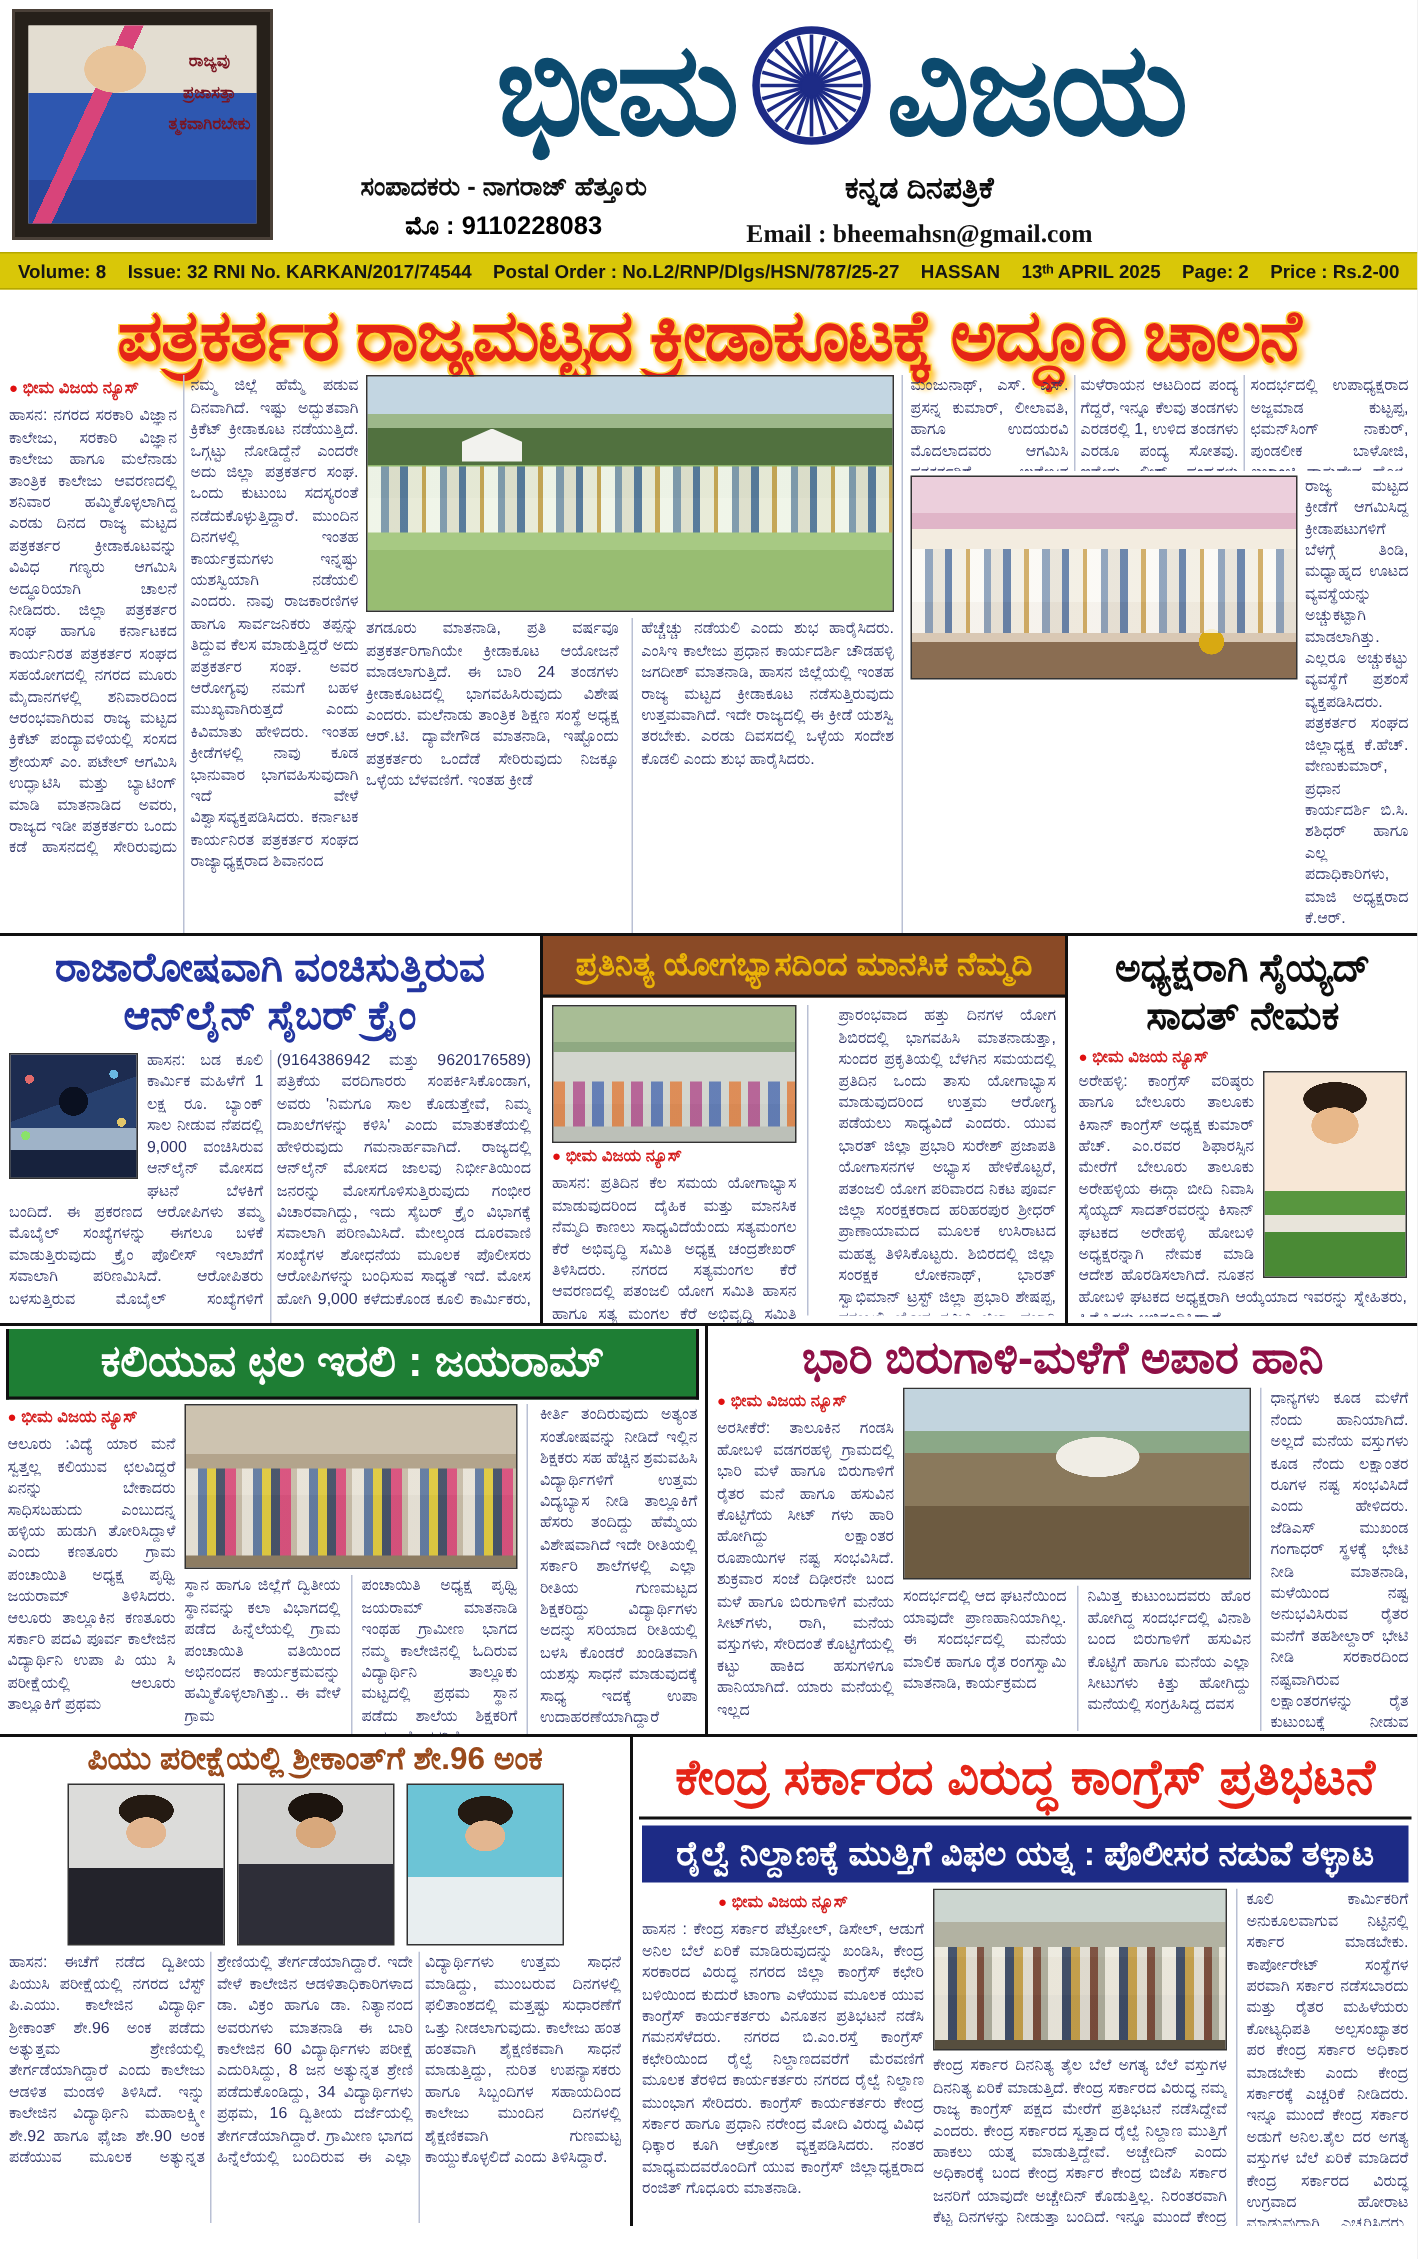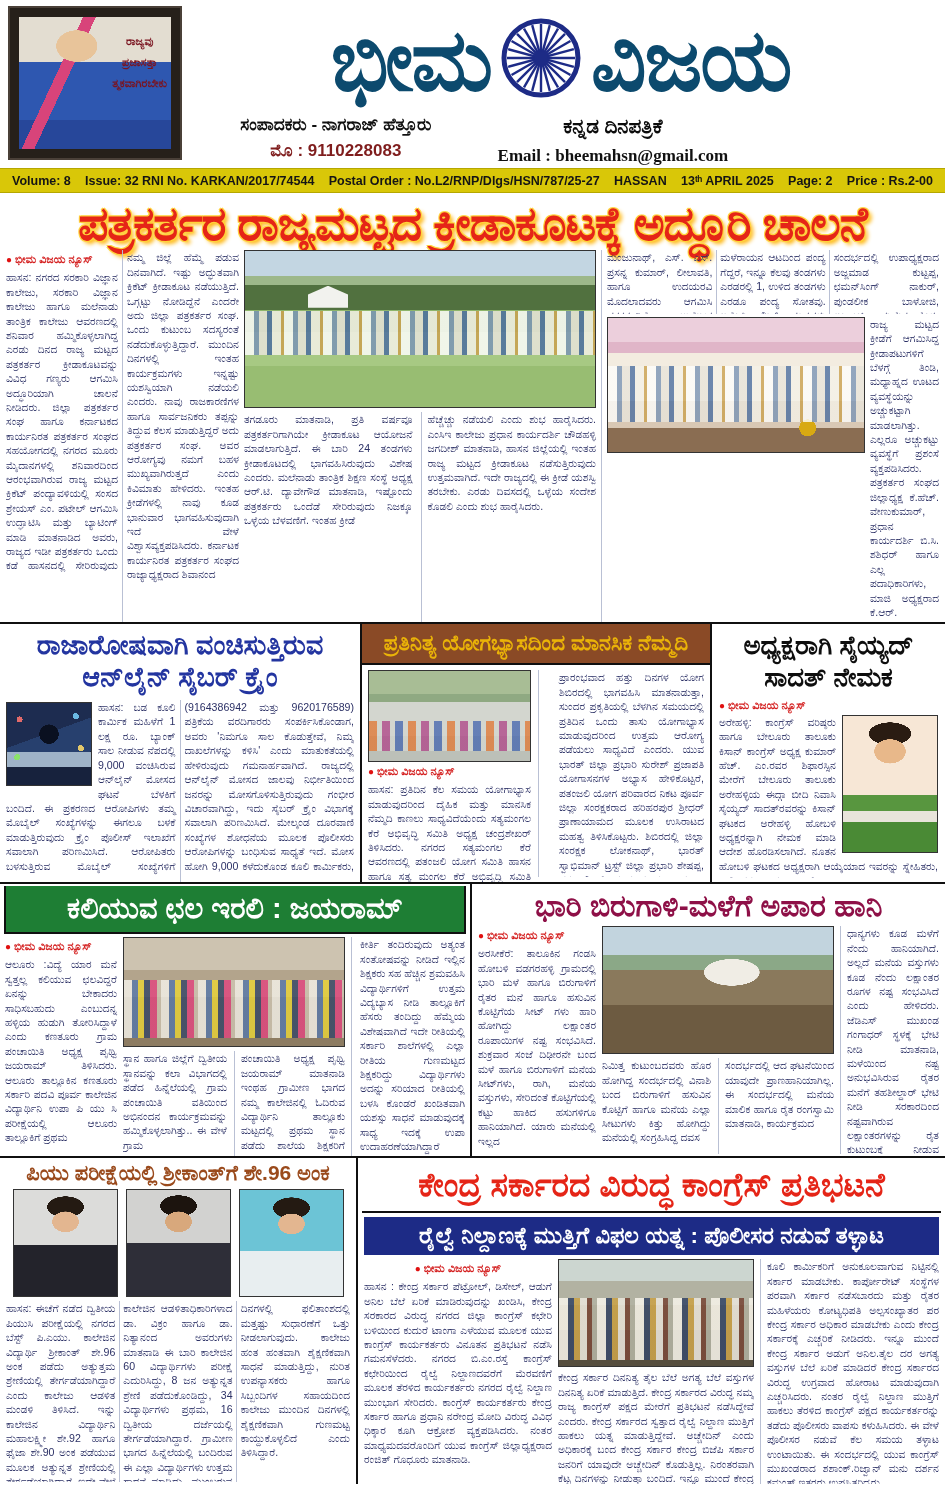--- a/index.html
+++ b/index.html
@@ -22,21 +22,21 @@
   .mast-right{flex:1;display:flex;flex-direction:column;align-items:stretch;padding-left:6px;}
   .title-row{display:flex;align-items:center;justify-content:center;gap:10px;height:104px;}
   .np-title{font-size:86px;font-weight:900;color:#0c4a6e;line-height:1;letter-spacing:-2px;
             font-family:"Liberation Sans",sans-serif;}
   .chakra{flex:none;}
   .mast-sub{display:flex;margin-top:4px;}
   .mast-sub .c1{width:40%;text-align:center;}
   .mast-sub .c2{width:34%;text-align:center;}
   .mast-sub .c3{width:26%;text-align:center;}
   .editor-line{font-size:17px;font-weight:800;color:#111;}
-  .mob-line{font-size:17px;font-weight:800;color:#7f1d1d;margin-top:6px;}
+  .mob-line{font-size:17px;font-weight:800;color:#000000;margin-top:6px;}
   .tagline{font-size:20px;font-weight:800;color:#0c0c0c;}
   .email-line{font-family:"Liberation Serif",serif;font-weight:700;font-size:17px;color:#111;margin-top:8px;}
   .coed1{font-size:14px;font-weight:700;color:#222;}
   .coed2{font-size:15px;font-weight:800;color:#111;margin-top:6px;}
 
   
   .infobar{height:25px;background:#d9c708;border-top:1px solid #b5a700;border-bottom:1px solid #b5a700;
      display:flex;align-items:center;justify-content:space-between;padding:0 12px;
      font-size:12.5px;font-weight:700;color:#151515;}
 
@@ -132,21 +132,21 @@
   .ph-storm{height:128px;background:
      radial-gradient(ellipse 46px 22px at 56% 36%,#f0ede5 0 60%,transparent 61%),
      linear-gradient(180deg,#c2d4de 0 22%,#8ba887 22% 34%,#8a795c 34% 62%,#6d5b41 62% 100%);}
   .storm-midcols{display:flex;gap:7px;margin-top:4px;flex:1;overflow:hidden;}
   .storm-midcols>div{flex:1;}
   .storm-midcols>div+div{border-left:1px solid #b9c0d4;padding-left:6px;}
   .storm-c4{flex:1;overflow:hidden;border-left:1px solid #b9c0d4;padding-left:6px;}
 
   
   .band4{display:flex;height:326px;overflow:hidden;}
-  .sec-pu{width:358px;flex:none;border-right:2px solid #101010;padding:2px 6px;display:flex;flex-direction:column;}
+  .sec-pu{width:422px;flex:none;border-right:2px solid #101010;padding:2px 6px;display:flex;flex-direction:column;}
   .h-pu{color:#9a4a1c;font-weight:900;font-size:21px;text-align:center;margin:1px 0 4px 0;}
   .pu-photos{display:flex;gap:8px;justify-content:center;margin-bottom:4px;}
   .pu-photos .photo{width:105px;height:108px;}
   .ph-stu1{background:radial-gradient(ellipse 22px 17px at 50% 30%,#e3b690 0 60%,transparent 61%),
      radial-gradient(ellipse 26px 15px at 50% 16%,#241a12 0 70%,transparent 71%),
      linear-gradient(180deg,#dcdcda 0 52%,#23232b 52% 100%);}
   .ph-stu2{background:radial-gradient(ellipse 22px 17px at 50% 30%,#d8a87c 0 60%,transparent 61%),
      radial-gradient(ellipse 26px 15px at 50% 15%,#1c140e 0 70%,transparent 71%),
      linear-gradient(180deg,#d2d2d0 0 50%,#2e2e38 50% 100%);}
   .ph-stu3{background:radial-gradient(ellipse 22px 17px at 50% 32%,#e3b690 0 60%,transparent 61%),
@@ -343,22 +343,22 @@
         <div class="storm-c1">
           <div class="byline" data-interactable="false">
             <span class="dot" data-interactable="false">●</span>
             <span data-interactable="false">ಭೀಮ ವಿಜಯ ನ್ಯೂಸ್</span>
           </div>
           <span data-interactable="false">ಅರಸೀಕೆರೆ: ತಾಲೂಕಿನ ಗಂಡಸಿ ಹೋಬಳಿ ವಡಗರಹಳ್ಳಿ ಗ್ರಾಮದಲ್ಲಿ ಭಾರಿ ಮಳೆ ಹಾಗೂ ಬಿರುಗಾಳಿಗೆ ರೈತರ ಮನೆ ಹಾಗೂ ಹಸುವಿನ ಕೊಟ್ಟಿಗೆಯ ಸೀಟ್ ಗಳು ಹಾರಿ ಹೋಗಿದ್ದು ಲಕ್ಷಾಂತರ ರೂಪಾಯಿಗಳ ನಷ್ಟ ಸಂಭವಿಸಿದೆ. ಶುಕ್ರವಾರ ಸಂಜೆ ದಿಢೀರನೇ ಬಂದ ಮಳೆ ಹಾಗೂ ಬಿರುಗಾಳಿಗೆ ಮನೆಯ ಸೀಟ್‌ಗಳು, ರಾಗಿ, ಮನೆಯ ವಸ್ತುಗಳು, ಸೇರಿದಂತೆ ಕೊಟ್ಟಿಗೆಯಲ್ಲಿ ಕಟ್ಟು ಹಾಕಿದ ಹಸುಗಳಿಗೂ ಹಾನಿಯಾಗಿದೆ. ಯಾರು ಮನೆಯಲ್ಲಿ ಇಲ್ಲದ</span>
         </div>
         <div class="storm-mid">
           <div class="photo ph-storm" data-interactable="false"></div>
           <div class="storm-midcols">
+            <div data-interactable="false">ಸಂದರ್ಭದಲ್ಲಿ ಆದ ಘಟನೆಯಿಂದ ಯಾವುದೇ ಪ್ರಾಣಹಾನಿಯಾಗಿಲ್ಲ. ಈ ಸಂದರ್ಭದಲ್ಲಿ ಮನೆಯ ಮಾಲಿಕ ಹಾಗೂ ರೈತ ರಂಗಸ್ವಾಮಿ ಮಾತನಾಡಿ, ಕಾರ್ಯಕ್ರಮದ</div>
             <div data-interactable="false">ನಿಮಿತ್ತ ಕುಟುಂಬದವರು ಹೊರ ಹೋಗಿದ್ದ ಸಂದರ್ಭದಲ್ಲಿ ವಿನಾಶಿ ಬಂದ ಬಿರುಗಾಳಿಗೆ ಹಸುವಿನ ಕೊಟ್ಟಿಗೆ ಹಾಗೂ ಮನೆಯ ಎಲ್ಲಾ ಸೀಟುಗಳು ಕಿತ್ತು ಹೋಗಿದ್ದು ಮನೆಯಲ್ಲಿ ಸಂಗ್ರಹಿಸಿದ್ದ ದವಸ</div>
-            <div data-interactable="false">ಸಂದರ್ಭದಲ್ಲಿ ಆದ ಘಟನೆಯಿಂದ ಯಾವುದೇ ಪ್ರಾಣಹಾನಿಯಾಗಿಲ್ಲ. ಈ ಸಂದರ್ಭದಲ್ಲಿ ಮನೆಯ ಮಾಲಿಕ ಹಾಗೂ ರೈತ ರಂಗಸ್ವಾಮಿ ಮಾತನಾಡಿ, ಕಾರ್ಯಕ್ರಮದ</div>
           </div>
         </div>
         <div class="storm-c4" data-interactable="false">ಧಾನ್ಯಗಳು ಕೂಡ ಮಳೆಗೆ ನೆಂದು ಹಾನಿಯಾಗಿದೆ. ಅಲ್ಲದೆ ಮನೆಯ ವಸ್ತುಗಳು ಕೂಡ ನೆಂದು ಲಕ್ಷಾಂತರ ರೂಗಳ ನಷ್ಟ ಸಂಭವಿಸಿದೆ ಎಂದು ಹೇಳಿದರು. ಜೆಡಿಎಸ್ ಮುಖಂಡ ಗಂಗಾಧರ್ ಸ್ಥಳಕ್ಕೆ ಭೇಟಿ ನೀಡಿ ಮಾತನಾಡಿ, ಮಳೆಯಿಂದ ನಷ್ಟ ಅನುಭವಿಸಿರುವ ರೈತರ ಮನೆಗೆ ತಹಶೀಲ್ದಾರ್ ಭೇಟಿ ನೀಡಿ ಸರಕಾರದಿಂದ ನಷ್ಟವಾಗಿರುವ ಲಕ್ಷಾಂತರಗಳನ್ನು ರೈತ ಕುಟುಂಬಕ್ಕೆ ನೀಡುವ ಕಾರ್ಯವನ್ನು ಮಾಡಬೇಕೆಂದು ಹೇಳಿದರು.</div>
       </div>
     </div>
   </div>
 
   <div class="band4">
 
     <div class="sec-pu" data-interactable="false">

